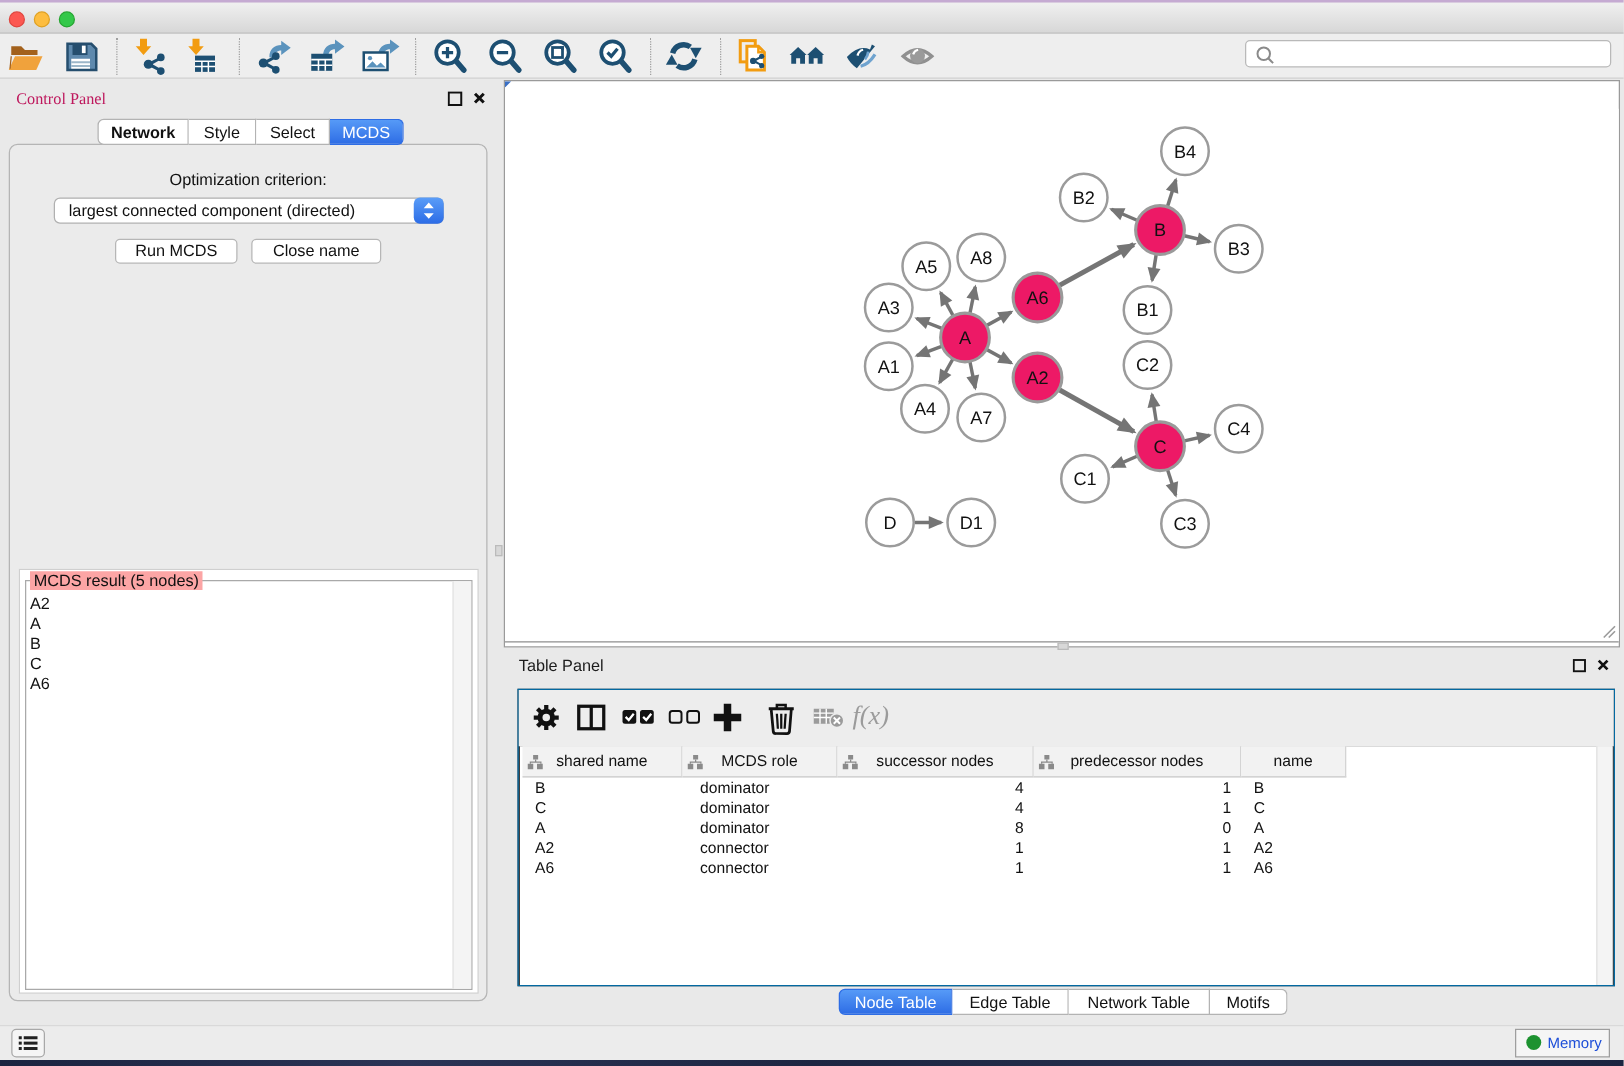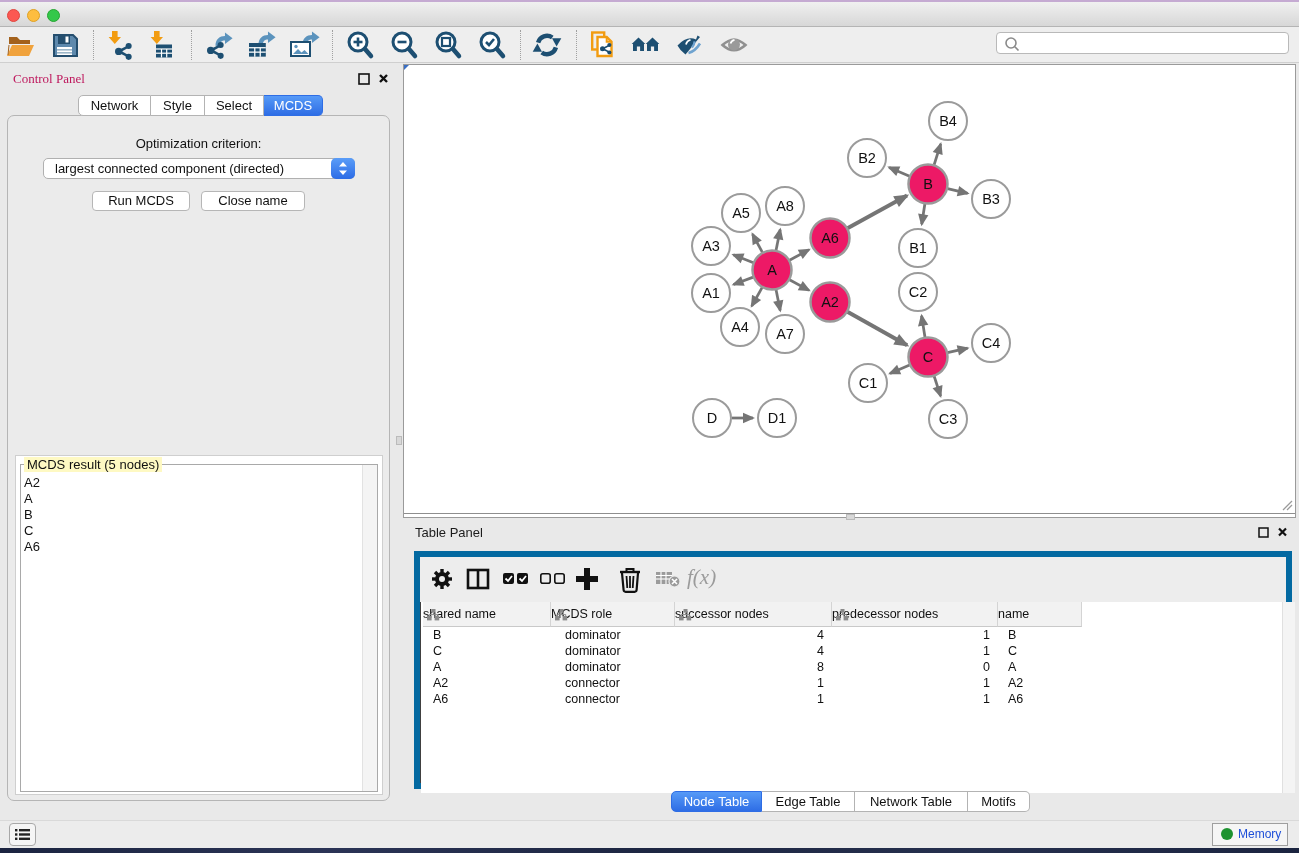--- a/index.html
+++ b/index.html
@@ -17,32 +17,32 @@
 .seg div{background:#fff;border:1px solid #b3b3b3;border-left:none;color:#111;text-align:center;line-height:19px;}
 .seg div.first{border-left:1px solid #b3b3b3;border-radius:5px 0 0 5px;}
 .seg div.last{border-radius:0 5px 5px 0;}
 .seg div.on{background:linear-gradient(#569af7,#2e6de5);border-color:#2e6de5;color:#fff;}
 #optlabel{position:absolute;left:0px;top:136px;width:397px;text-align:center;font-size:13px;color:#111;}
 #dropdown{position:absolute;left:43px;top:158px;width:312px;height:21px;background:#fff;border:1px solid #b0b0b0;border-radius:5px;font-size:13px;color:#111;line-height:19px;padding-left:11px;}
 #dd-spin{position:absolute;right:-1px;top:-1px;width:24px;height:21px;border-radius:5px;background:linear-gradient(#5a9df8,#2c6ce6);}
 .btn{position:absolute;height:20px;background:#fff;border:1px solid #b6b6b6;border-radius:4px;font-size:13px;color:#111;text-align:center;line-height:18px;}
 #resbox{position:absolute;left:15px;top:455px;width:368px;height:340px;background:#fff;border:1px solid #cfcfcf;}
 #fieldset{position:absolute;left:4px;top:8px;width:358px;height:328px;border:1px solid #a9a9a9;}
-#fieldset .legend{position:absolute;left:3px;top:-8px;background:#fef9c3;font-size:13px;color:#111;padding:0 3px;}
+#fieldset .legend{position:absolute;left:3px;top:-8px;background:#fca5a5;font-size:13px;color:#111;padding:0 3px;}
 #fieldset .items{font-size:13px;color:#111;line-height:16px;padding:10px 0 0 3px;}
 #res-scroll{position:absolute;right:0px;top:0px;width:15px;height:326px;background:#f4f4f4;border-left:1px solid #e2e2e2;}
 #netwin{position:absolute;left:403px;top:64px;width:893px;height:454px;background:#fff;border:1px solid #9a9a9a;}
 #nw-title{position:absolute;left:0;top:0;width:100%;height:21px;background:linear-gradient(#ededed,#d2d2d2);border-bottom:1px solid #a6a6a6;}
 #nw-title .tt{width:100%;text-align:center;font-size:13px;color:#2e2e2e;line-height:21px;}
 #nw-canvas{position:absolute;left:0;top:22px;width:891px;height:427px;background:#fff;border-bottom:1px solid #8e8e8e;}
 #tp-title{position:absolute;left:415px;top:525px;font-size:13px;color:#1c1c1c;}
-#tp-box{position:absolute;left:414px;top:551px;width:878px;height:238px;background:#404040;border:6px solid #0369a1;}
+#tp-box{position:absolute;left:414px;top:551px;width:878px;height:238px;background:#404040;border:1px solid #0369a1;}
 #tp-toolbar{position:absolute;left:0;top:0;width:100%;height:45px;background:#ededed;}
 #tp-table{position:absolute;left:1px;top:45px;width:874px;height:191px;background:#fff;font-size:12.5px;color:#111;}
-.th{position:absolute;top:0;height:25px;background:#f2f2f2;border-right:1px solid #d4d4d4;border-bottom:1px solid #c9c9c9;text-align:left;line-height:25px;font-size:12.5px;}
+.th{position:absolute;top:0;height:25px;background:#f2f2f2;border-right:1px solid #d4d4d4;border-bottom:1px solid #c9c9c9;text-align:center;line-height:25px;font-size:12.5px;}
 .trow{position:absolute;height:16px;line-height:16px;}
 .num{text-align:right;}
 #statusbar{position:absolute;left:0;top:820px;width:1299px;height:28px;background:#ececec;border-top:1px solid #d9d9d9;}
 #bottomstrip{position:absolute;left:0;top:848px;width:1299px;height:5px;background:linear-gradient(90deg,#1b2440,#2b3456 25%,#1d2642 50%,#26304e 75%,#1b2440);}
 #membtn{position:absolute;right:11px;top:2px;width:76px;height:23px;background:#f5f5f5;border:1px solid #9e9e9e;font-size:12px;line-height:21px;color:#1d4ed8;padding-left:8px;}
 #listbtn{position:absolute;left:9px;top:2px;width:27px;height:23px;background:#f5f5f5;border:1px solid #a8a8a8;border-radius:4px;}
 </style></head><body>
 <div id="titlebar">
 <div class="abs" style="left:7px;top:7px;width:13px;height:13px;border-radius:50%;background:#fc5852;border:1px solid #df4740;"></div>
 <div class="abs" style="left:27px;top:7px;width:13px;height:13px;border-radius:50%;background:#fdbd40;border:1px solid #dfa123;"></div>
@@ -194,21 +194,21 @@
       </svg>
     </div>
   </div>
 <div id="cp-title">Control Panel</div>
 <svg class="abs" style="left:358px;top:73px" width="32" height="13" viewBox="0 0 32 13">
 <rect x="1" y="1" width="10" height="10" fill="none" stroke="#111" stroke-width="1.6"></rect>
 <path d="M22 2 l7 7 M29 2 l-7 7" stroke="#111" stroke-width="2.4" transry=""></path>
   </svg>
 <div id="cp-box"></div>
 <div class="seg" style="left:78px;top:95px;">
-<div class="first" style="width:73px;">Network</div>
+<div class="first" style="width:73px;font-weight:bold;">Network</div>
 <div style="width:54px;">Style</div>
 <div style="width:59px;">Select</div>
 <div class="on last" style="width:59px;">MCDS</div>
   </div>
 <div id="optlabel">Optimization criterion:</div>
 <div id="dropdown">largest connected component (directed)<div id="dd-spin">
 <svg width="24" height="21" viewBox="0 0 24 21">
         <path d="M8 8.5 l4-4.5 4 4.5 z M8 12.5 l4 4.5 4-4.5 z" fill="#fff"></path>
       </svg></div></div>
 <div class="btn" style="left:92px;top:191px;width:98px;">Run MCDS</div>

